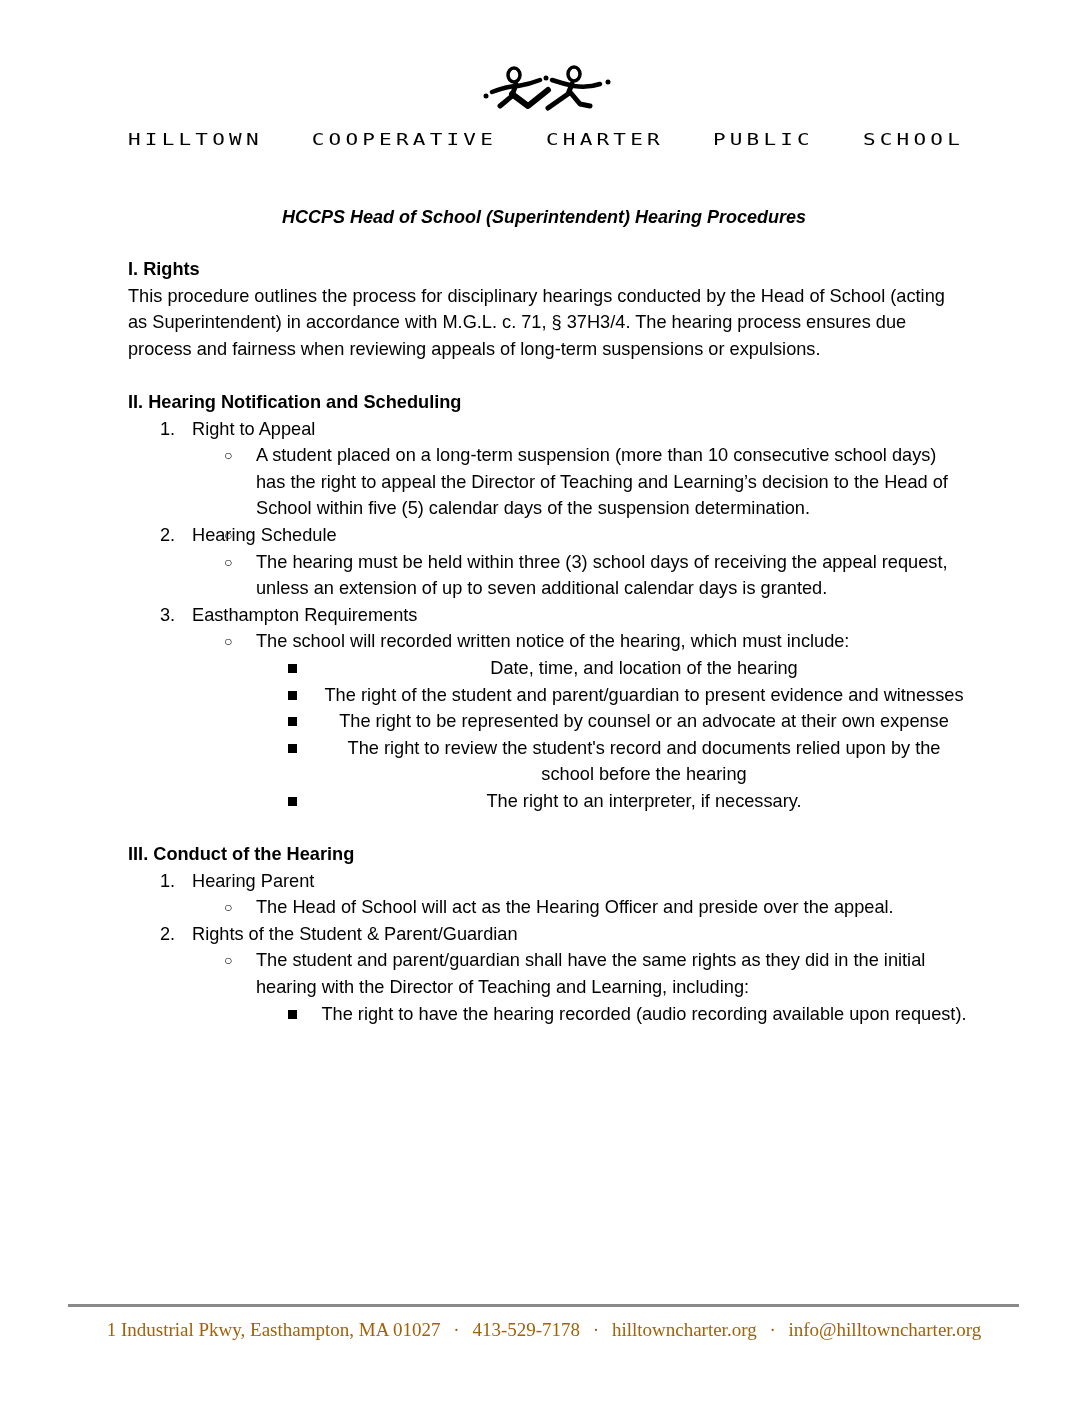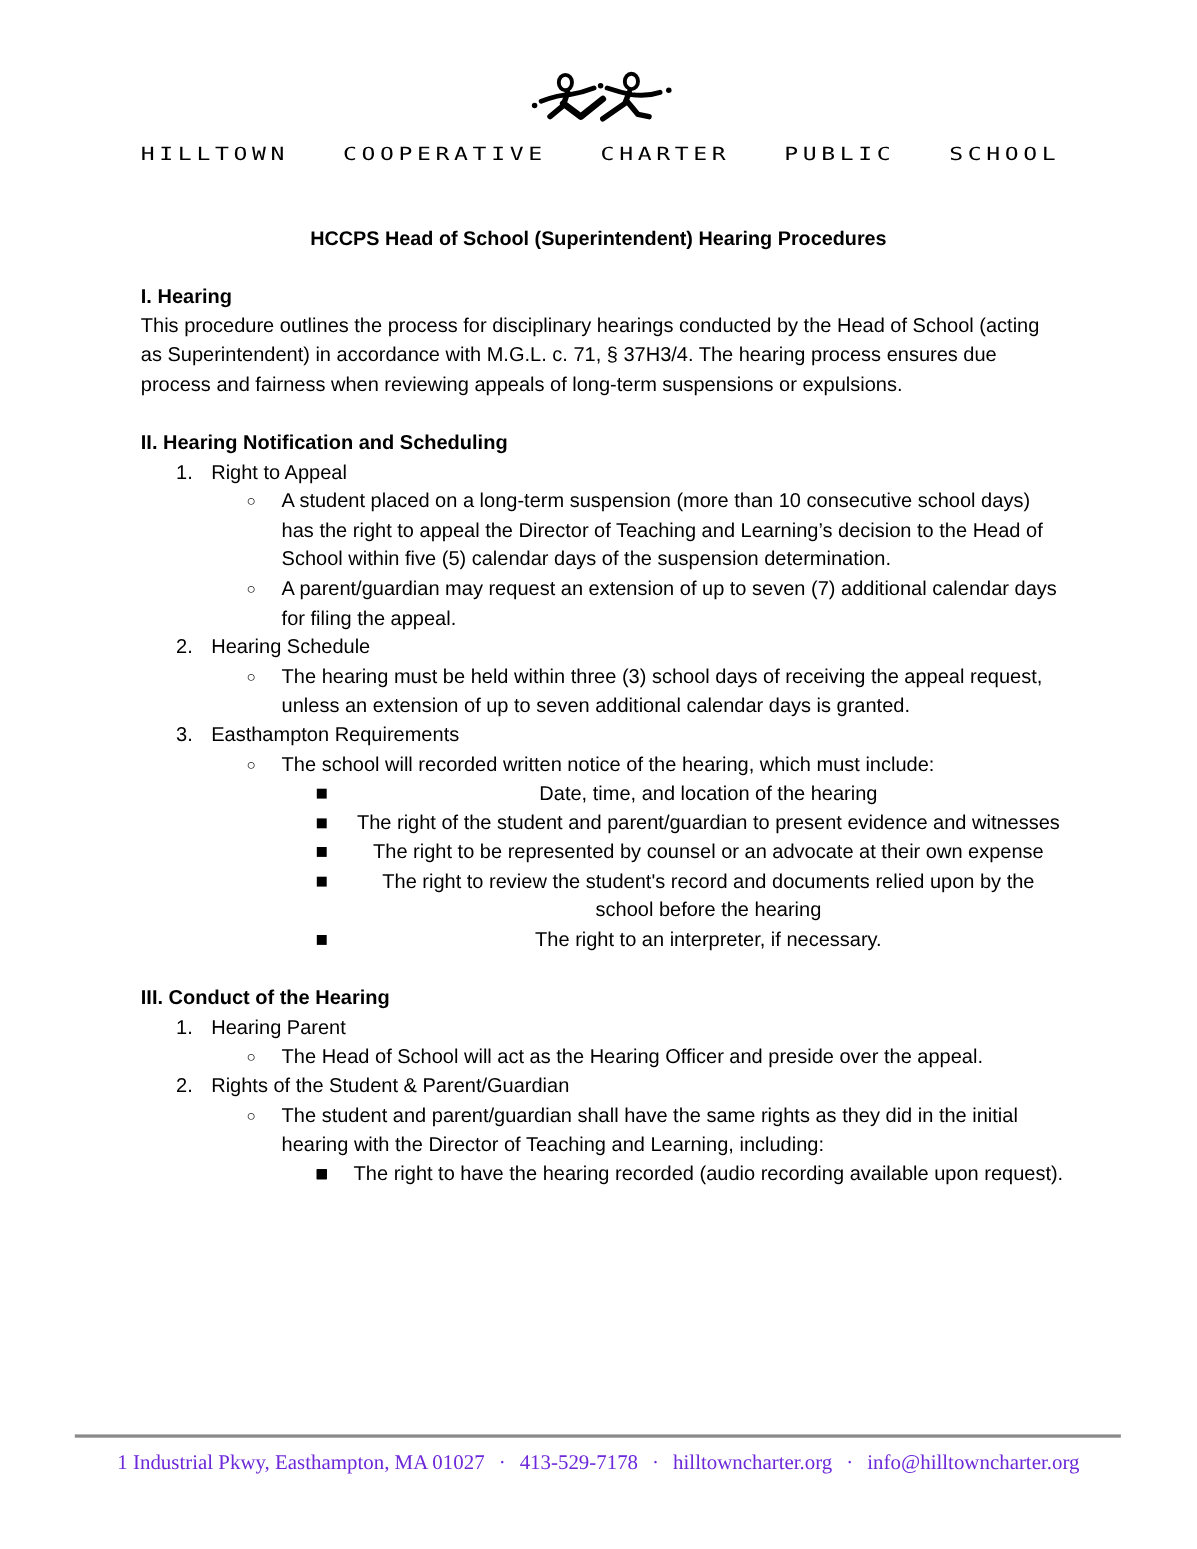--- a/index.html
+++ b/index.html
@@ -44,20 +44,21 @@
   }
   .doc-title {
     position: absolute;
     top: 204px;
     left: 0;
     width: 1088px;
     text-align: center;
     font-weight: bold;
     font-size: 18px;
     line-height: 26px;
+    font-style: italic;
   }
   .content {
     position: absolute;
     left: 128px;
     top: 256px;
     width: 840px;
     font-size: 18.2px;
     line-height: 26.6px;
   }
   .section-heading {
@@ -112,21 +113,21 @@
   }
   .footer-text {
     position: absolute;
     left: 0;
     top: 1317px;
     width: 1088px;
     text-align: center;
     font-family: "Liberation Serif", serif;
     font-size: 19px;
     line-height: 26px;
-    color: #6d28d9;
+    color: #a16207;
     white-space: nowrap;
   }
   .footer-text .sep {
     padding: 0 8px;
   }
 </style>
 </head>
 <body>
 
 <div class="logo">
@@ -159,40 +160,39 @@
   <span>Charter</span>
   <span>Public</span>
   <span>School</span>
 </div>
 
 <div class="doc-title">HCCPS Head of School (Superintendent) Hearing Procedures</div>
 
 <div class="content">
 
   <div>
-    <p class="section-heading">I. Hearing</p>
+    <p class="section-heading">I. Rights</p>
     <p class="para">This procedure outlines the process for disciplinary hearings conducted by the Head of School (acting as Superintendent) in accordance with M.G.L. c. 71, § 37H3/4. The hearing process ensures due process and fairness when reviewing appeals of long-term suspensions or expulsions.</p>
   </div>
 
   <div class="gap"></div>
 
   <div>
     <p class="section-heading">II. Hearing Notification and Scheduling</p>
 
     <div class="l1">
       <span class="num">1.</span>
       <span>Right to Appeal</span>
     </div>
     <div class="l2">
       <span class="bul">○</span>
       <span>A student placed on a long-term suspension (more than 10 consecutive school days) has the right to appeal the Director of Teaching and Learning’s decision to the Head of School within five (5) calendar days of the suspension determination.</span>
     </div>
     <div class="l2">
       <span class="bul">○</span>
-      <span>A parent/guardian may request an extension of up to seven (7) additional calendar days for filing the appeal.</span>
     </div>
 
     <div class="l1">
       <span class="num">2.</span>
       <span>Hearing Schedule</span>
     </div>
     <div class="l2">
       <span class="bul">○</span>
       <span>The hearing must be held within three (3) school days of receiving the appeal request, unless an extension of up to seven additional calendar days is granted.</span>
     </div>

